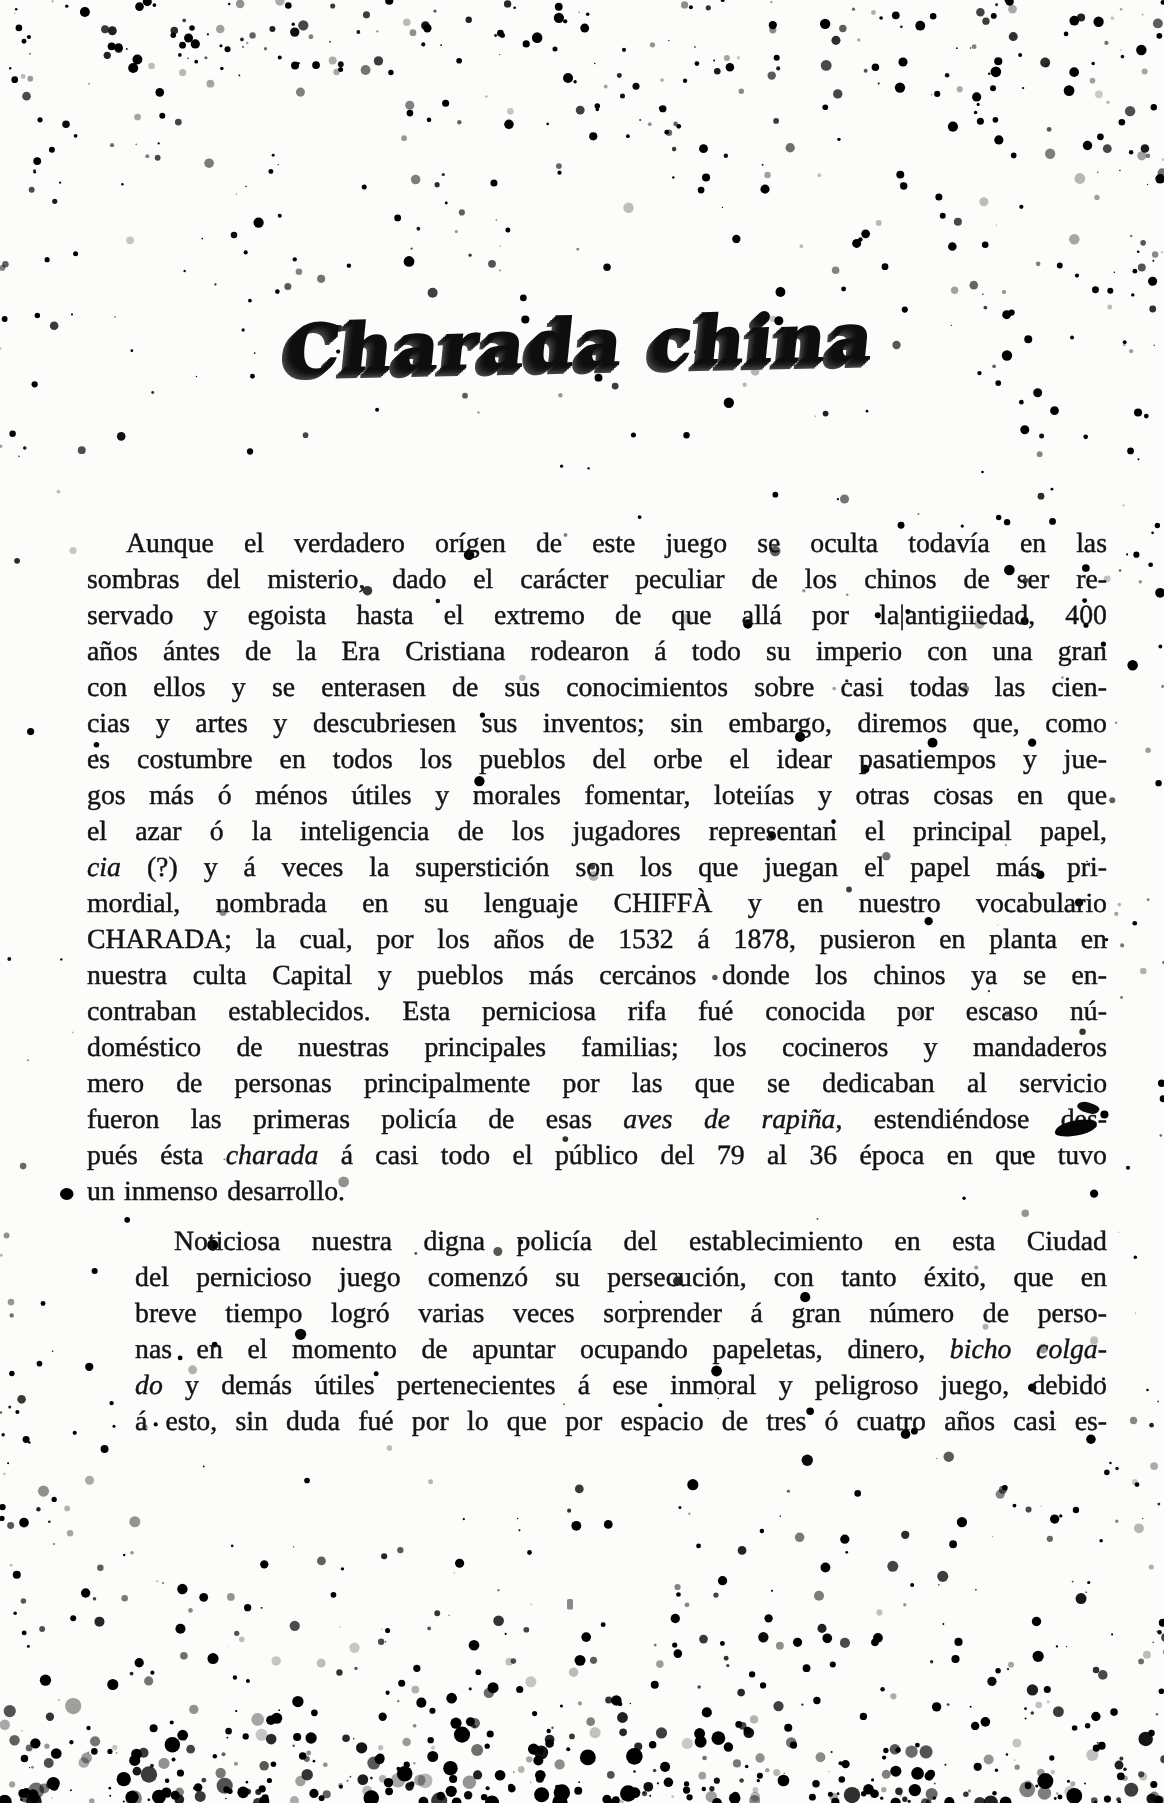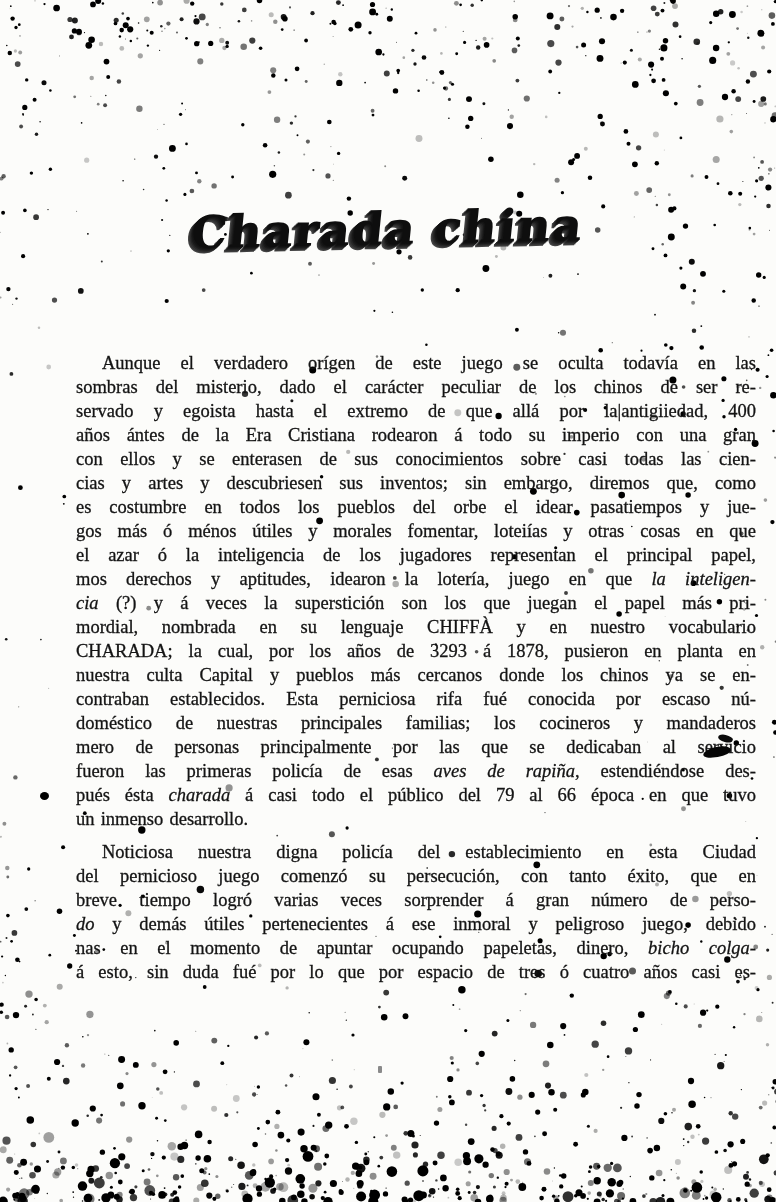--- a/index.html
+++ b/index.html
@@ -12,26 +12,26 @@
   .title-wrap{position:absolute;top:202px;left:0;width:776px;text-align:center;}
   .title{
     display:inline-block;
     font-family:"DejaVu Serif",serif;font-weight:700;
     font-size:45px;letter-spacing:2px;color:#0e0e0e;
     transform:skewX(-7deg) rotate(-1.2deg);
     text-shadow:-1px 1px 0 #141414,-2px 2px 0 #1b1b1b,
                 -3px 3px 0 #272727,-4px 4px 0 #343434,-5px 5px 0 #424242;
   }
   .text{
-    position:absolute;left:76px;top:351px;width:680px;
+    position:absolute;left:58px;top:351px;width:680px;
     font-size:18.5px;line-height:24px;text-align:justify;
     word-spacing:1.5px;
     -webkit-text-stroke:0.3px #141414;
   }
-  .para+.para{margin-top:9px;}
+  .para+.para{margin-top:9px;margin-left:32px;}
   .line{text-align-last:justify;}
   .line.nojust{text-align-last:left;}
   .line.indent{text-indent:26px;}
   .line i{font-style:italic;}
   .ink-bullet{position:absolute;left:40px;top:792px;width:9px;height:8px;
     background:#000;border-radius:50%;}
   .ink-blot-a{position:absolute;left:703px;top:747px;width:28px;height:10px;
     background:#060606;border-radius:60% 40% 55% 45%/70% 50% 60% 40%;
     transform:rotate(-8deg);}
   .ink-blot-b{position:absolute;left:718px;top:735px;width:15px;height:7px;
@@ -2065,38 +2065,37 @@
       <div class="para">
         <div class="line indent"><span>Aunque el verdadero orígen de este juego se oculta todavía en las</span></div>
         <div class="line"><span>sombras del misterio, dado el carácter peculiar de los chinos de ser re-</span></div>
         <div class="line"><span>servado y egoista hasta el extremo de que allá por la|antigiiedad, 400</span></div>
         <div class="line"><span>años ántes de la Era Cristiana rodearon á todo su imperio con una gran</span></div>
         <div class="line"><span>con ellos y se enterasen de sus conocimientos sobre casi todas las cien-</span></div>
         <div class="line"><span>cias y artes y descubriesen sus inventos; sin embargo, diremos que, como</span></div>
         <div class="line"><span>es costumbre en todos los pueblos del orbe el idear pasatiempos y jue-</span></div>
         <div class="line"><span>gos más ó ménos útiles y morales fomentar, loteiías y otras cosas en que</span></div>
         <div class="line"><span>el azar ó la inteligencia de los jugadores representan el principal papel,</span></div>
-        <div class="line"><span>mos derechos y aptitudes, idearon la lotería, juego en que </span><i>la inteligen-</i></div>
         <div class="line"><i>cia</i><span> (?) y á veces la superstición son los que juegan el papel más pri-</span></div>
         <div class="line"><span>mordial, nombrada en su lenguaje CHIFFÀ y en nuestro vocabulario</span></div>
-        <div class="line"><span>CHARADA; la cual, por los años de 3293 á 1878, pusieron en planta en</span></div>
+        <div class="line"><span>CHARADA; la cual, por los años de 1532 á 1878, pusieron en planta en</span></div>
         <div class="line"><span>nuestra culta Capital y pueblos más cercanos donde los chinos ya se en-</span></div>
         <div class="line"><span>contraban establecidos. Esta perniciosa rifa fué conocida por escaso nú-</span></div>
         <div class="line"><span>doméstico de nuestras principales familias; los cocineros y mandaderos</span></div>
         <div class="line"><span>mero de personas principalmente por las que se dedicaban al servicio</span></div>
         <div class="line"><span>fueron las primeras policía de esas </span><i>aves de rapiña</i><span>, estendiéndose des-</span></div>
-        <div class="line"><span>pués ésta </span><i>charada</i><span> á casi todo el público del 79 al 66 época en que tuvo</span></div>
+        <div class="line"><span>pués ésta </span><i>charada</i><span> á casi todo el público del 79 al 36 época en que tuvo</span></div>
         <div class="line nojust"><span>un inmenso desarrollo.</span></div>
       </div>
       <div class="para">
         <div class="line indent"><span>Noticiosa nuestra digna policía del establecimiento en esta Ciudad</span></div>
         <div class="line"><span>del pernicioso juego comenzó su persecución, con tanto éxito, que en</span></div>
         <div class="line"><span>breve tiempo logró varias veces sorprender á gran número de perso-</span></div>
+        <div class="line"><span>nas en el momento de apuntar ocupando papeletas, dinero, </span><i>bicho colga-</i></div>
         <div class="line"><i>do</i><span> y demás útiles pertenecientes á ese inmoral y peligroso juego, debido</span></div>
-        <div class="line"><span>nas en el momento de apuntar ocupando papeletas, dinero, </span><i>bicho colga-</i></div>
         <div class="line"><span>á esto, sin duda fué por lo que por espacio de tres ó cuatro años casi es-</span></div>
       </div>
     </div>
 
   <div class="ink-bullet"></div>
   <div class="ink-blot-a"></div>
   <div class="ink-blot-b"></div>
   <div class="ink-speck-mid"></div>
 </div>
 

